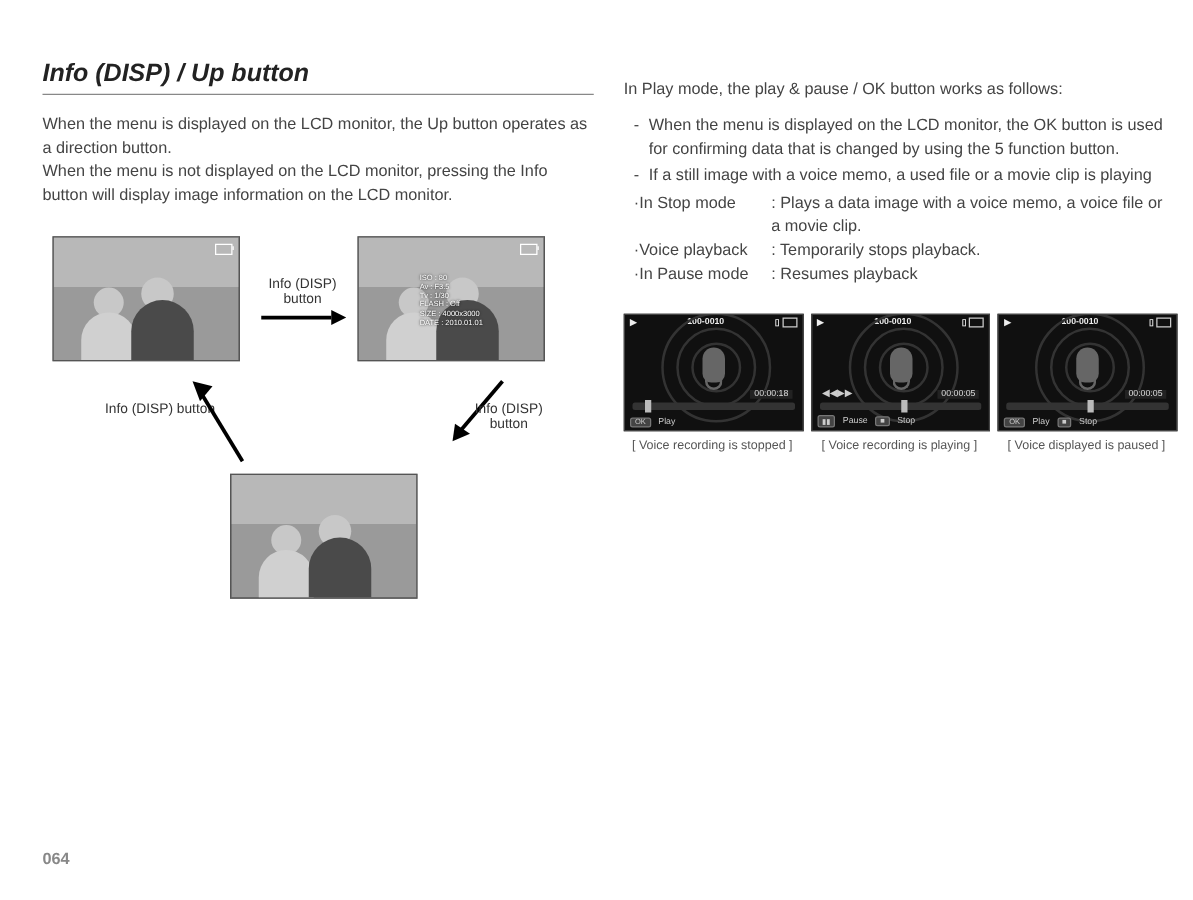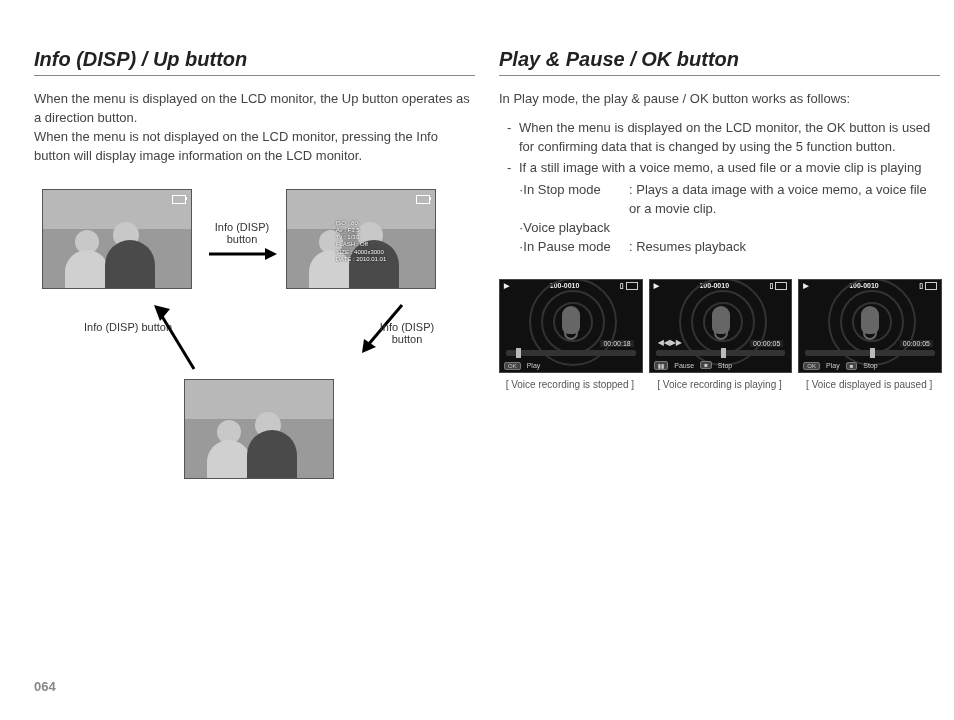--- a/index.html
+++ b/index.html
@@ -49,21 +49,21 @@
     display: flex;
     margin-bottom: 2px;
   }
   .bullets .dash .d {
     width: 12px;
     flex: 0 0 12px;
   }
   .modes {
     font-size: 13px;
     line-height: 1.45;
-    margin: 4px 0 0 20px;
+    margin: 4px 0 0 8px;
     color: #444;
   }
   .mode-row {
     display: flex;
   }
   .mode-row .mk {
     flex: 0 0 110px;
   }
   
   .cycle {
@@ -300,41 +300,41 @@
           <span style="position:absolute; left:30px; top:22px;">Info (DISP) button</span>
           <svg width="70" height="80" style="position:absolute; left:96px; top:0;">
               <line x1="44" y1="70" x2="10" y2="14" stroke="#000" stroke-width="3"></line>
               <polygon points="4,6 20,10 10,22" fill="#000"></polygon>
             </svg>
         </div>
       </div>
     </div>
 
     <div class="col">
-      <h2>Play &amp; Pause / OK button</h2>
       <p class="intro">In Play mode, the play &amp; pause / OK button works as follows:</p>
 
       <div class="bullets">
         <div class="dash">
             <span class="d">-</span>
             <span>When the menu is displayed on the LCD monitor, the OK button is used for confirming data that is changed by using the 5 function button.</span>
           </div>
         <div class="dash">
             <span class="d">-</span>
             <span>If a still image with a voice memo, a used file or a movie clip is playing</span>
           </div>
       </div>
 
       <div class="modes">
         <div class="mode-row">
           <span class="mk">·In Stop mode</span>
           <span style="white-space:pre-line">: Plays a data image with a voice memo, a voice   file or a movie clip.</span>
         </div>
         <div class="mode-row">
           <span class="mk">·Voice playback</span>
+          <span>: Temporarily stops playback.</span>
         </div>
         <div class="mode-row">
           <span class="mk">·In Pause mode</span>
           <span>: Resumes playback</span>
         </div>
       </div>
 
       <div class="voice-row">
 
       <div class="vcard">

